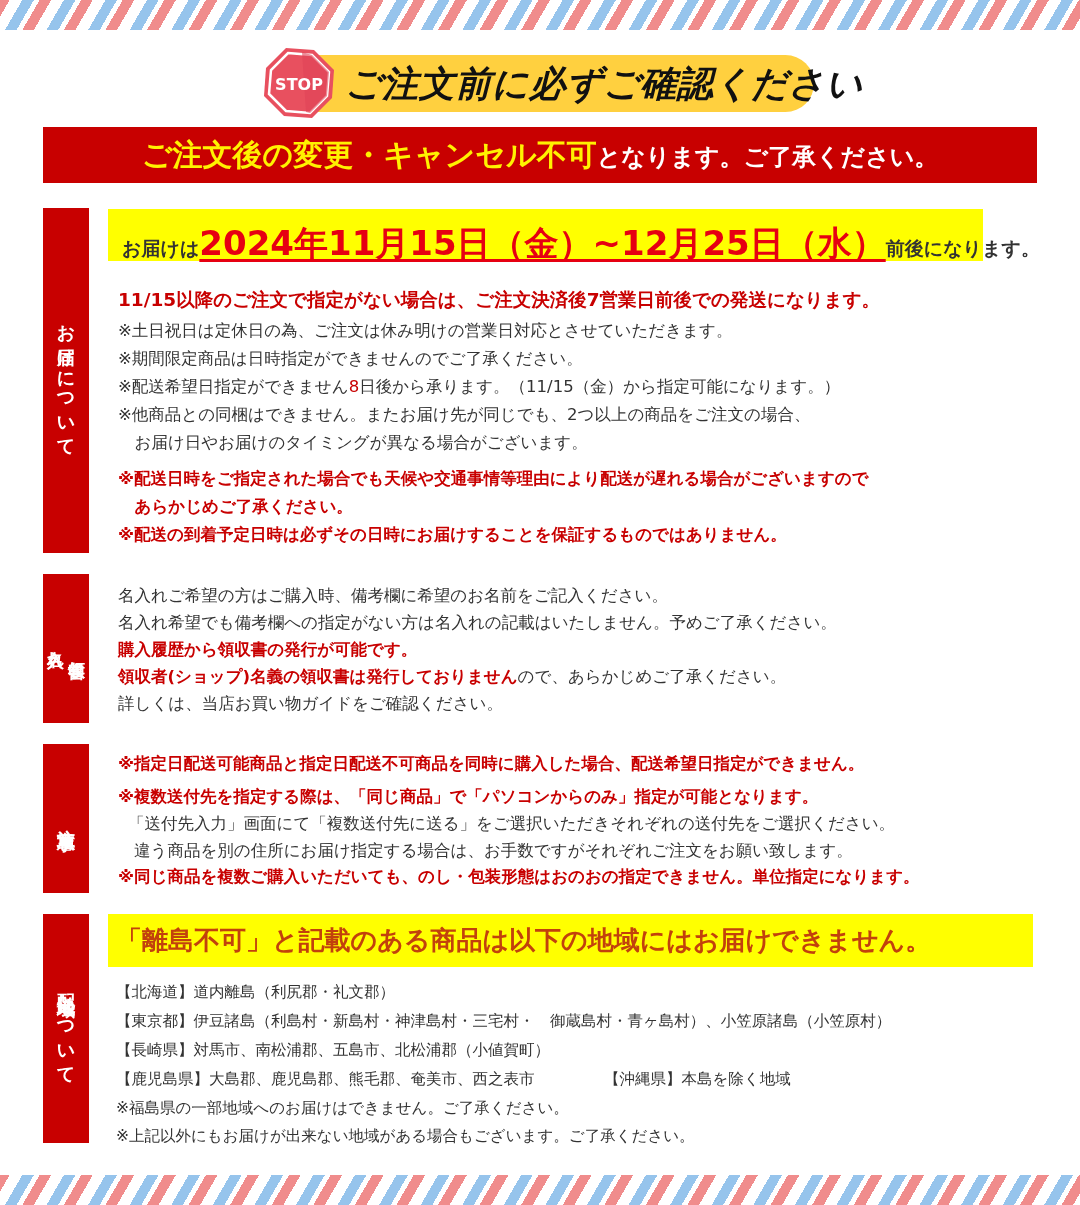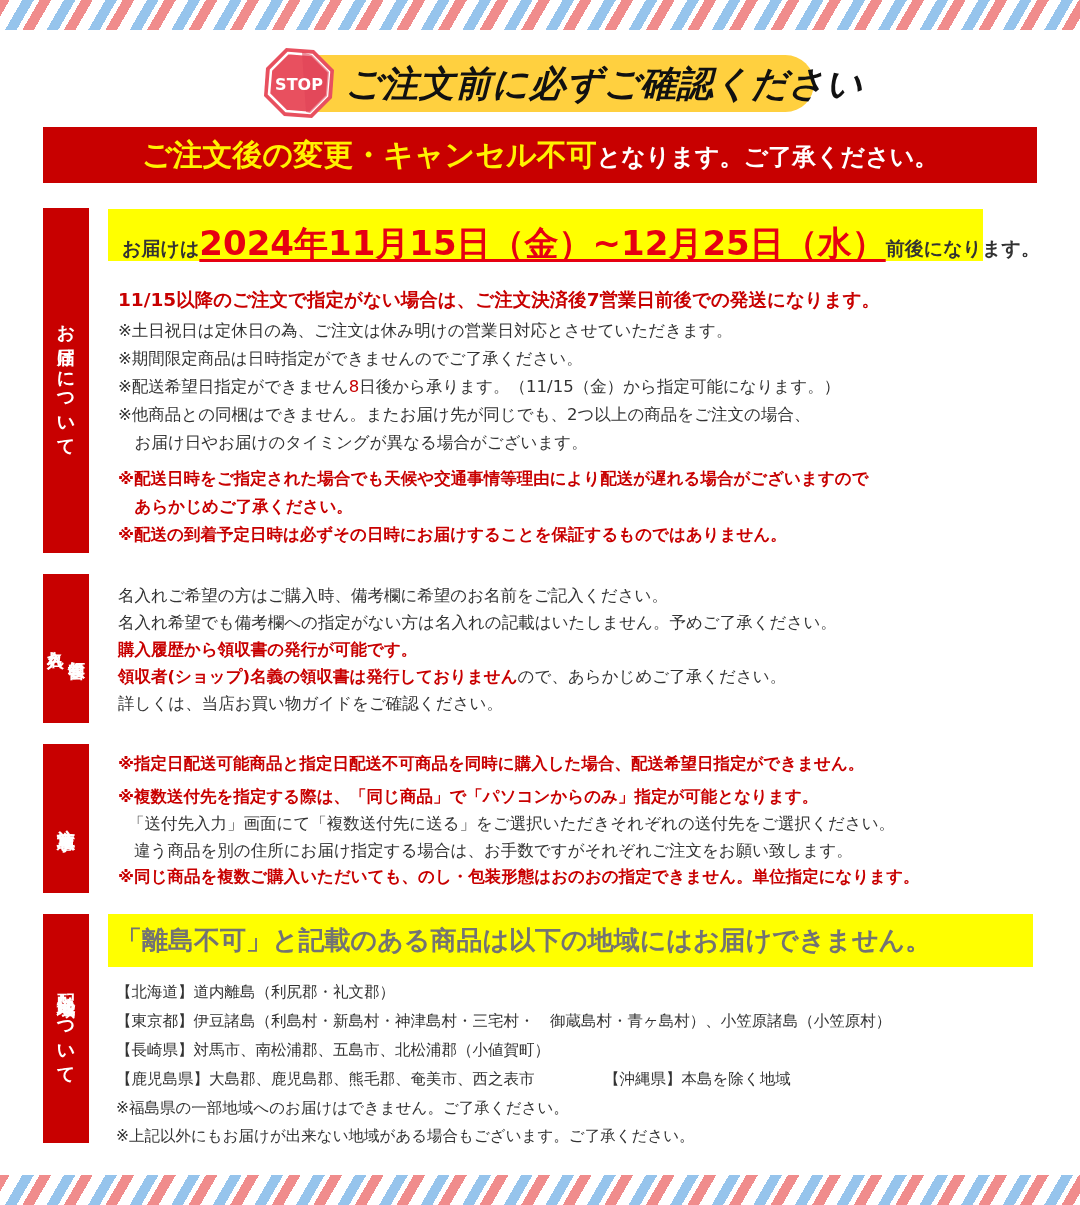--- a/index.html
+++ b/index.html
@@ -40,21 +40,21 @@
     text-decoration:underline; text-decoration-thickness:3px; text-underline-offset:4px; }
   .date-box .inner { position:absolute; left:14px; top:12px; }
 
   .line { position:absolute; left:118px; white-space:nowrap; font-size:16.5px; color:#333; }
   .line.red { color:#c80000; font-weight:bold; }
   .line .red { color:#c80000; }
   .line .redb { color:#c80000; font-weight:bold; }
   .line.lead { font-size:18.5px; }
 
   .island-box { position:absolute; left:108px; top:914px; width:925px; height:53px;
-    background:#ffff00; color:#737373; font-weight:bold; font-size:26px; line-height:53px;
+    background:#ffff00; color:#c2410c; font-weight:bold; font-size:26px; line-height:53px;
     padding-left:8px; box-sizing:border-box; white-space:nowrap; }
   .region { position:absolute; left:116px; white-space:nowrap; font-size:15.5px; color:#333; }
 </style>
 </head>
 <body>
 
 <div class="stripe top"></div>
 
 <div class="header-pill"></div>
 <svg class="stop-sign" viewBox="0 0 74 74">

